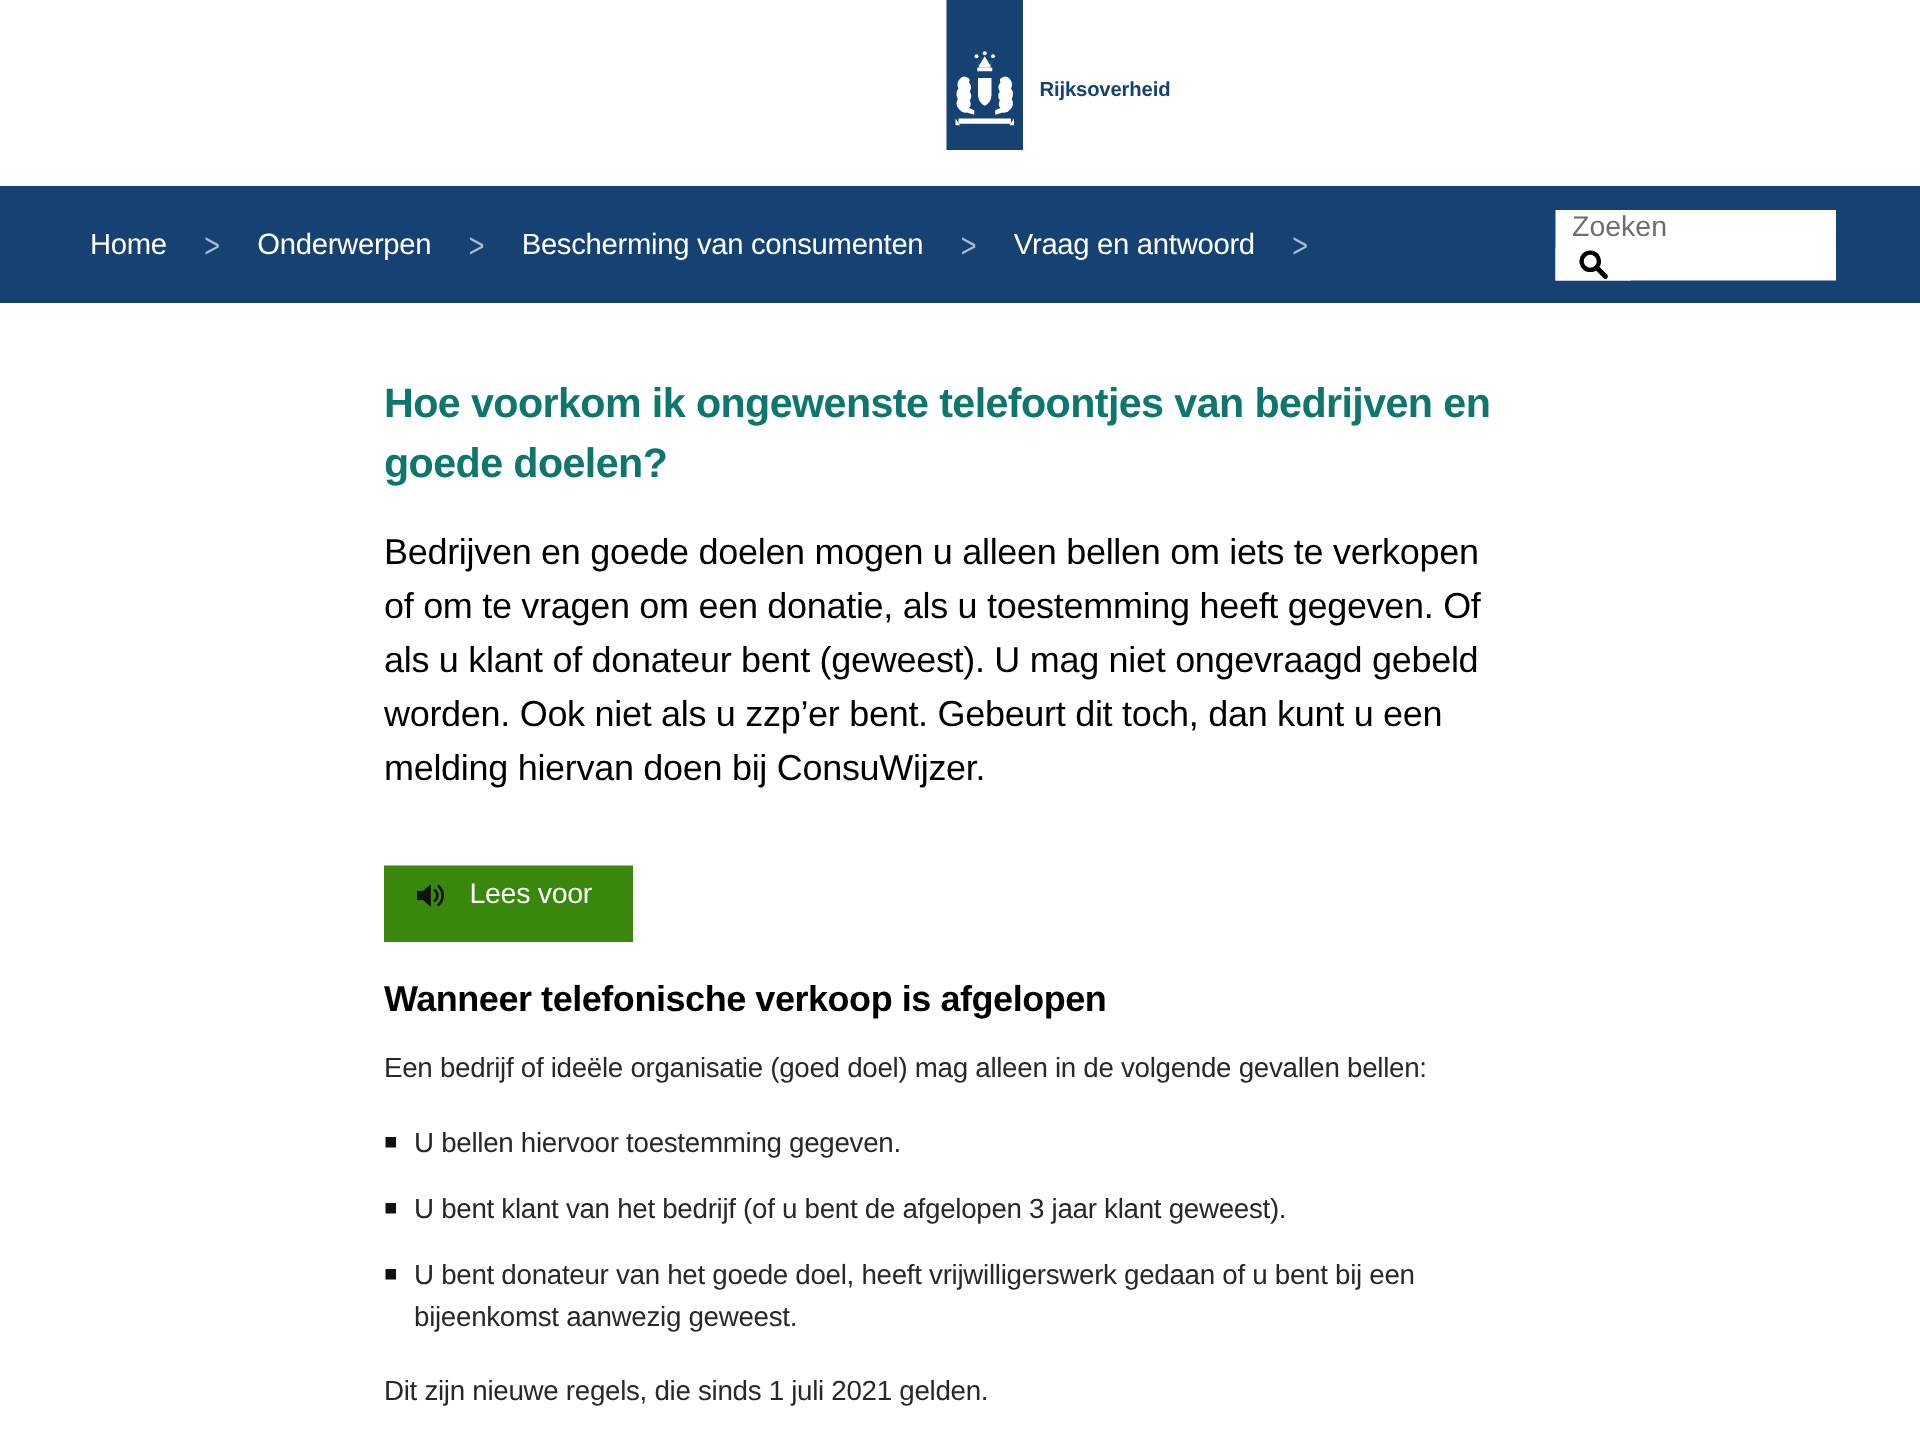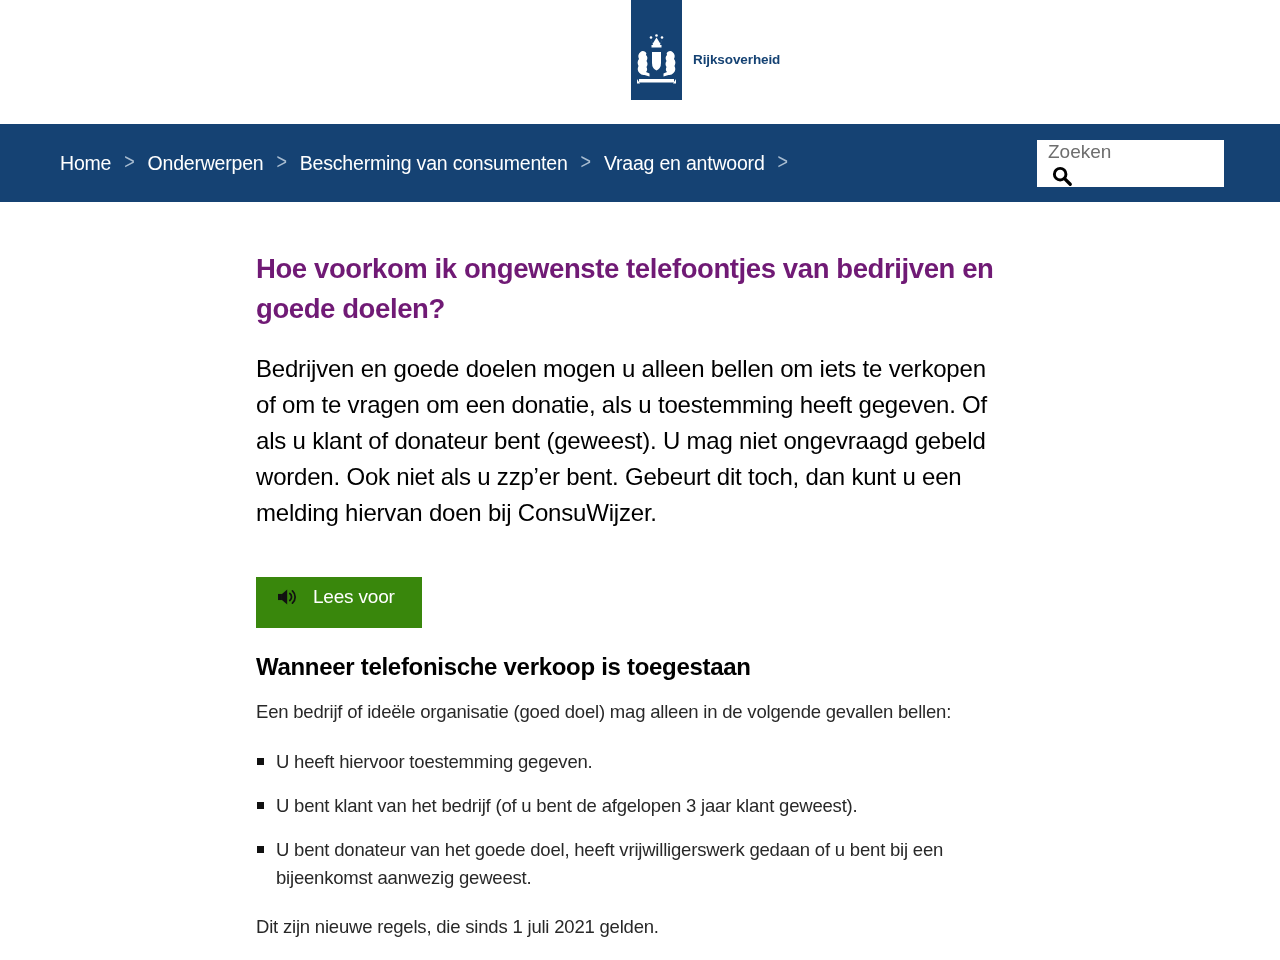--- a/index.html
+++ b/index.html
@@ -28,21 +28,21 @@
 
   
   .navbar {
     position: absolute; top: 124px; left: 0;
     width: 1280px; height: 78px;
     background: #154273;
     display: flex; align-items: center;
   }
   .breadcrumb {
     margin-left: 60px;
-    display: flex; align-items: flex-start; gap: 13px;
+    display: flex; align-items: flex-end; gap: 25px;
     font-size: 19.5px; color: #ffffff;
     letter-spacing: -0.2px;
   }
   .crumb { color: #ffffff; text-decoration: none; cursor: pointer; white-space: nowrap; }
   .crumb-sep { color: #a9bdd1; font-size: 18px; font-weight: 400; transform: scaleY(1.25); display:inline-block; }
   .searchbox {
     margin-left: auto; margin-right: 56px;
     width: 187px; height: 47px;
     background: #ffffff;
     display: flex; align-items: stretch; flex-direction: column;
@@ -62,21 +62,21 @@
   }
 
   
   .main {
     position: absolute; left: 256px; top: 202px;
     width: 770px; padding-top: 47px;
   }
   h1.page-title {
     margin: 0; width: 770px;
     font-size: 27.5px; line-height: 40px;
-    font-weight: bold; color: #701a75;
+    font-weight: bold; color: #0f766e;
     letter-spacing: -0.4px;
   }
   p.intro {
     margin: 22px 0 0 0; width: 748px;
     font-size: 24px; line-height: 36px;
     color: #000000; letter-spacing: -0.2px;
   }
   .read-aloud {
     margin-top: 46px;
     height: 51px; padding: 0 27px 12px 22px;
@@ -177,26 +177,26 @@
     <button class="read-aloud">
       <svg width="21" height="18" viewBox="0 0 24 20">
         <rect x="0" y="6.5" width="4.5" height="7" fill="#111111"></rect>
         <polygon points="4.5,6.5 10.5,1.5 10.5,18.5 4.5,13.5" fill="#111111"></polygon>
         <path d="M13.5 6 a5 5 0 0 1 0 8" fill="none" stroke="#111111" stroke-width="2" stroke-linecap="round"></path>
         <path d="M16.5 3 a9.5 9.5 0 0 1 0 14" fill="none" stroke="#111111" stroke-width="2" stroke-linecap="round"></path>
       </svg>
       <span>Lees voor</span>
     </button>
 
-    <h2 class="section-heading">Wanneer telefonische verkoop is toegestaan</h2>
+    <h2 class="section-heading">Wanneer telefonische verkoop is afgelopen</h2>
 
     <p class="section-intro">Een bedrijf of ideële organisatie (goed doel) mag alleen in de volgende gevallen bellen:</p>
 
     <ul class="rules">
-      <li>U heeft hiervoor toestemming gegeven.</li>
+      <li>U bellen hiervoor toestemming gegeven.</li>
       <li>U bent klant van het bedrijf (of u bent de afgelopen 3 jaar klant geweest).</li>
       <li>U bent donateur van het goede doel, heeft vrijwilligerswerk gedaan of u bent bij een bijeenkomst aanwezig geweest.</li>
     </ul>
 
     <p class="closing">Dit zijn nieuwe regels, die sinds 1 juli 2021 gelden.</p>
   </main>
 
 </div>
 
 </body></html>

